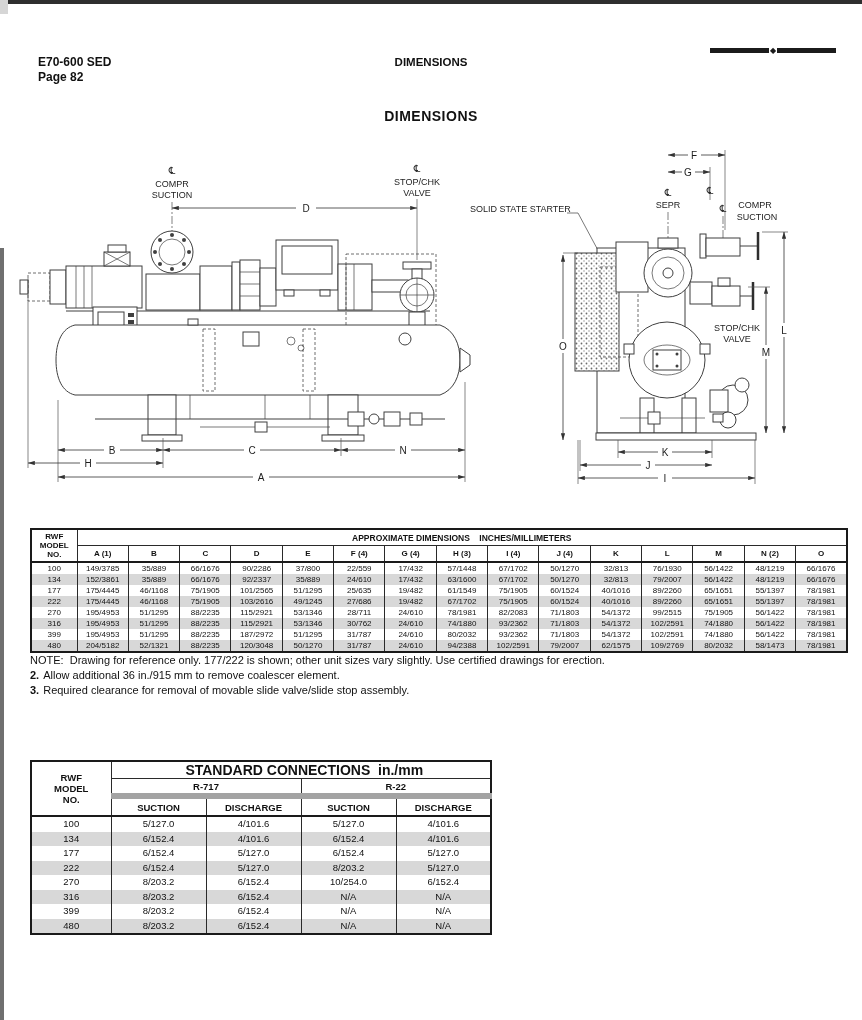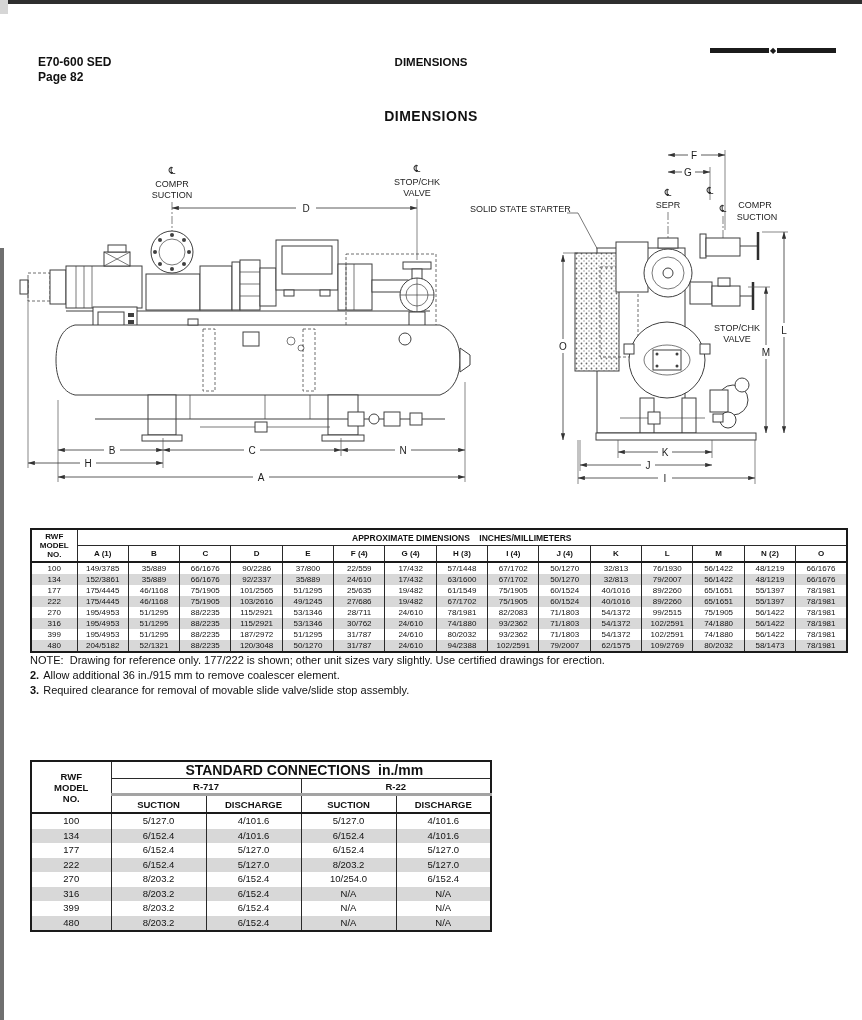--- a/index.html
+++ b/index.html
@@ -45,21 +45,21 @@
   .notes{position:absolute;left:30px;top:653px;width:812px;font-size:11px;line-height:15px;}
   .notes .lead{font-weight:normal;}
   .notes .item b{margin-right:4px;}
 
   
   .connwrap{position:absolute;left:30px;top:760px;width:462px;}
   .conntbl th,.conntbl td{border-left:1.5px solid #2a2a2a;text-align:center;padding:0;}
   .conntbl .rowhdr{font-size:9.5px;font-weight:bold;line-height:11px;white-space:pre-line;
                    border-left:none;border-bottom:2px solid #1a1a1a;}
   .conntbl .title{font-size:14px;font-weight:bold;height:15px;border-bottom:1px solid #2a2a2a;white-space:pre;padding-left:7px;}
-  .conntbl .grp{font-size:9.5px;font-weight:bold;height:14px;border-bottom:3px solid #a3a3a3;}
+  .conntbl .grp{font-size:9.5px;font-weight:bold;height:14px;border-bottom:6px solid #a3a3a3;}
   .conntbl .sub{font-size:9.5px;font-weight:bold;height:16px;border-bottom:2px solid #1a1a1a;}
   .conntbl tbody td{font-size:9.5px;height:14.5px;line-height:14.5px;}
 
   
   .ln{fill:none;stroke:#3f3f3f;stroke-width:1;}
   .fw{fill:#ffffff;stroke:#3f3f3f;stroke-width:1;}
   .thin{fill:none;stroke:#3f3f3f;stroke-width:0.7;}
   .dsh{fill:none;stroke:#4a4a4a;stroke-width:0.8;stroke-dasharray:3 2;}
   .cl{fill:none;stroke:#4a4a4a;stroke-width:0.7;stroke-dasharray:8 2 2 2;}
   .dim{stroke:#333;stroke-width:0.8;fill:none;}

